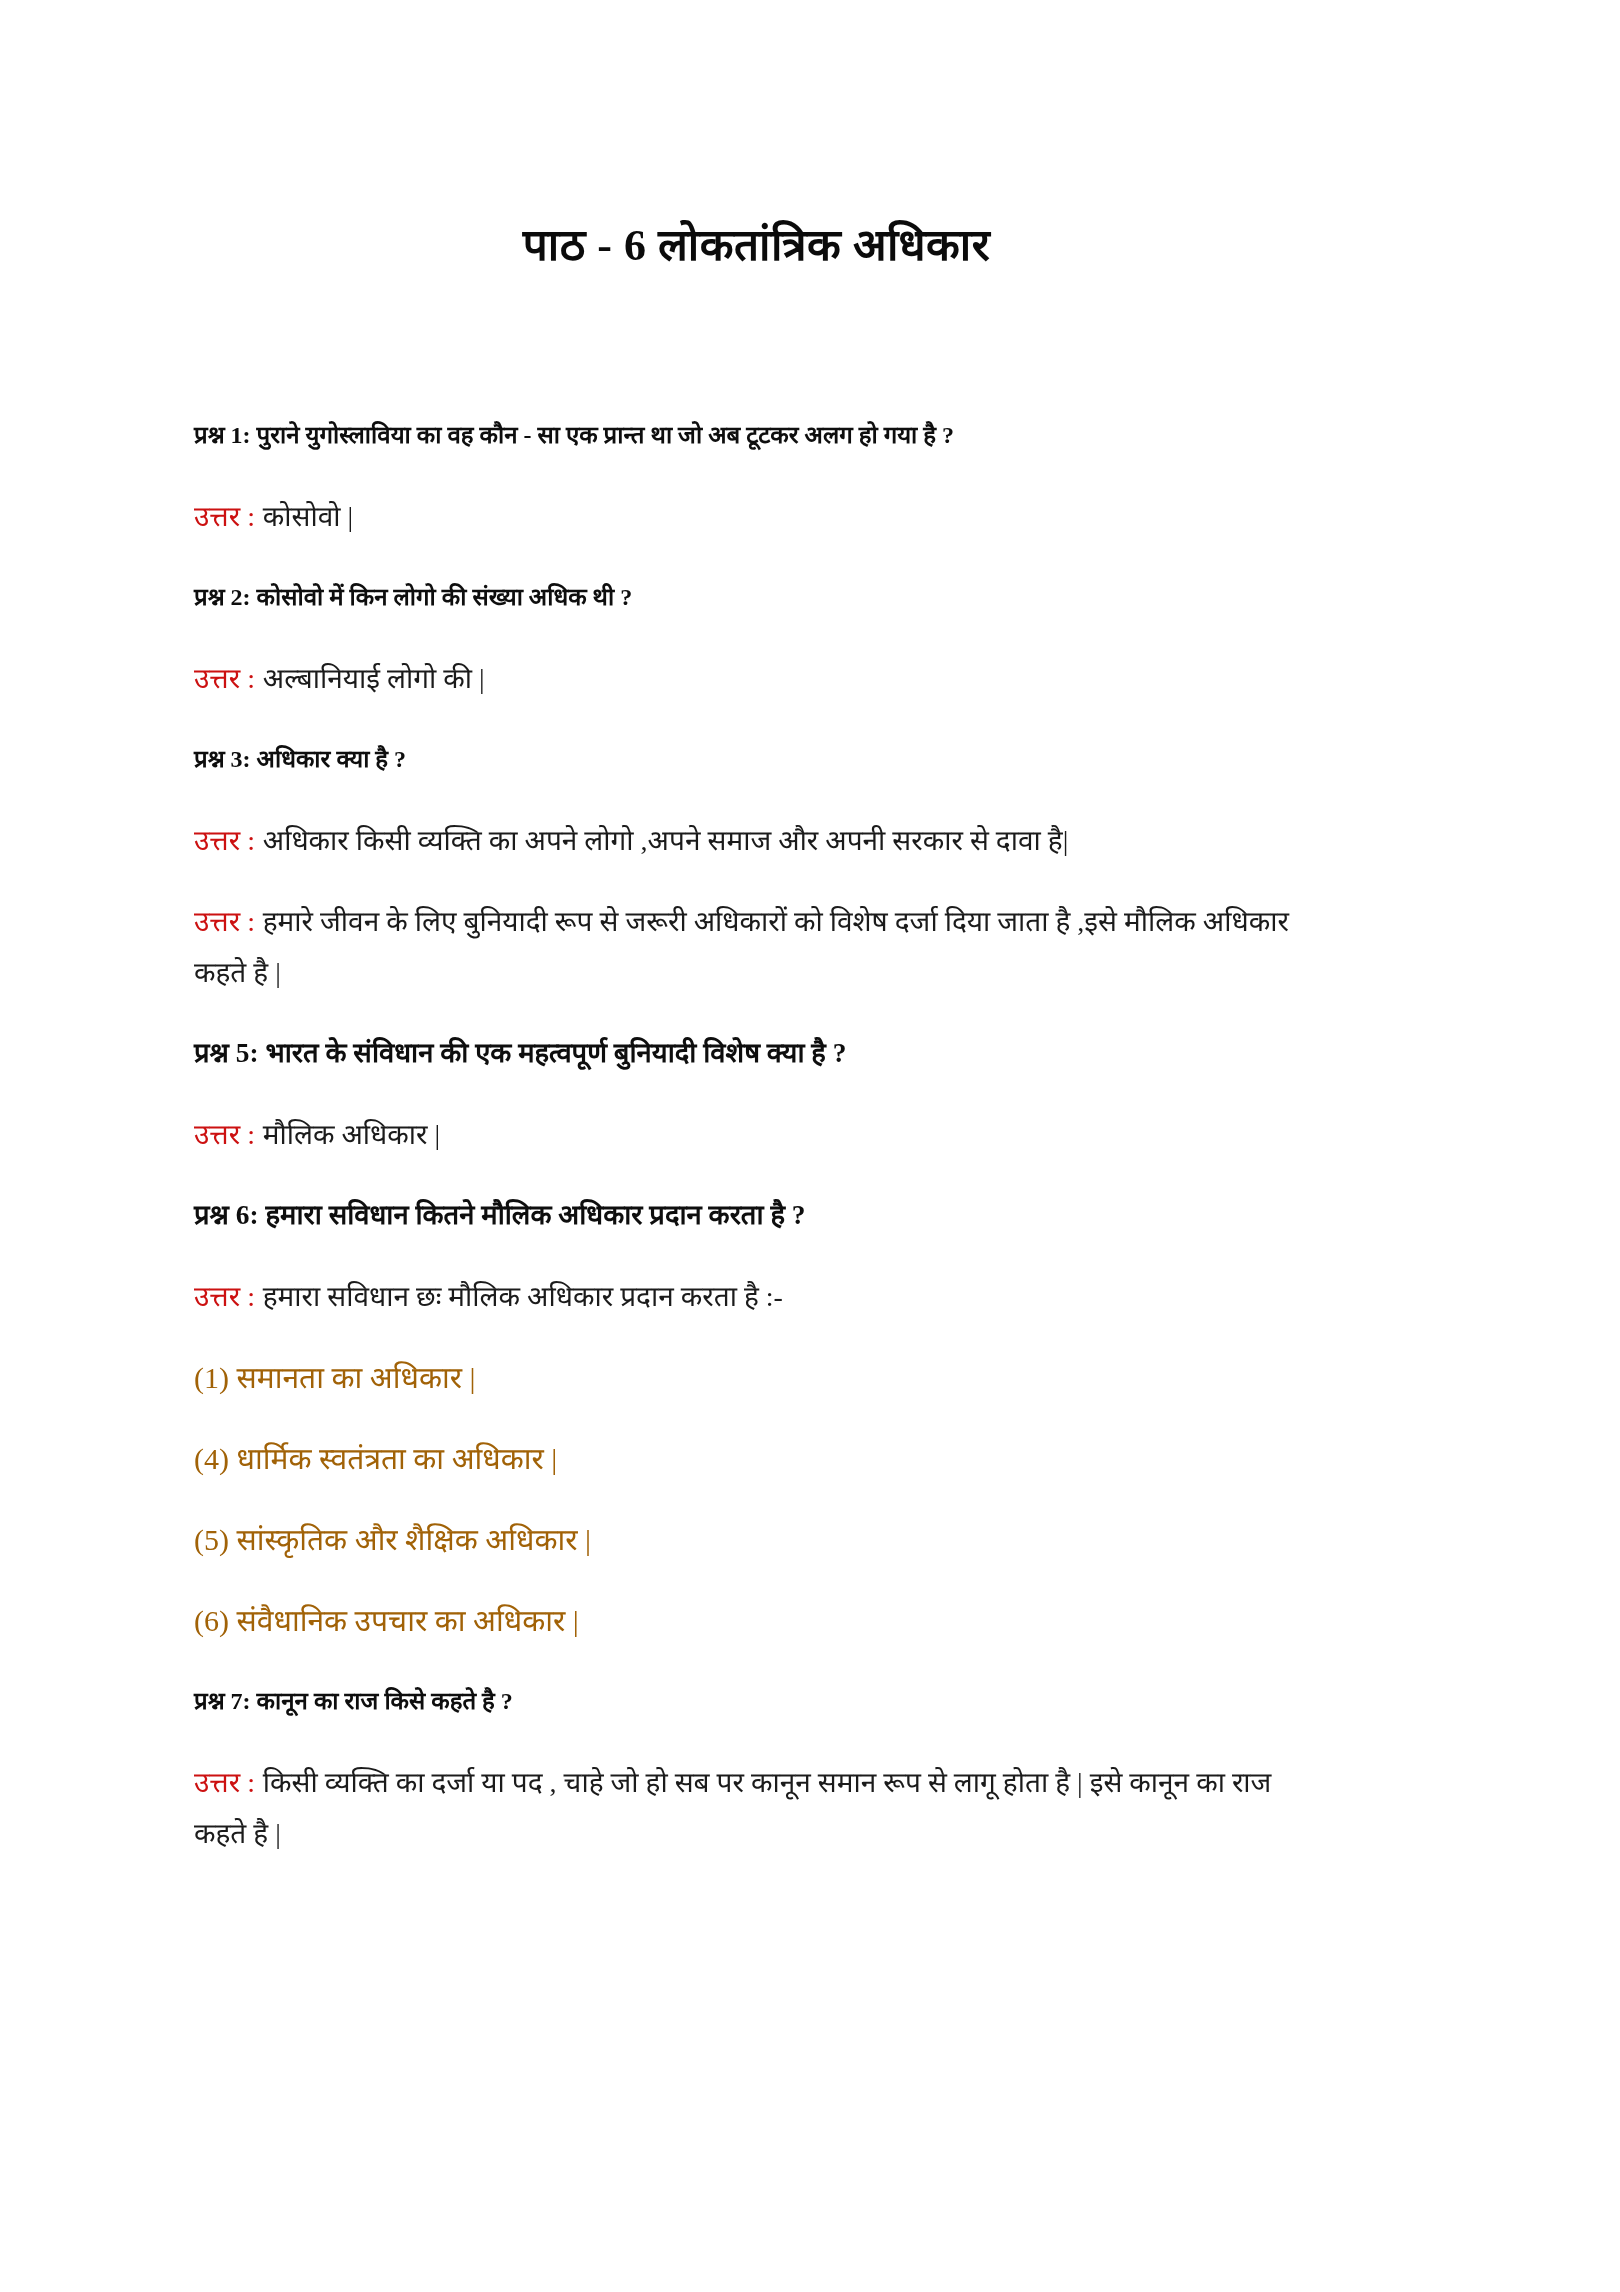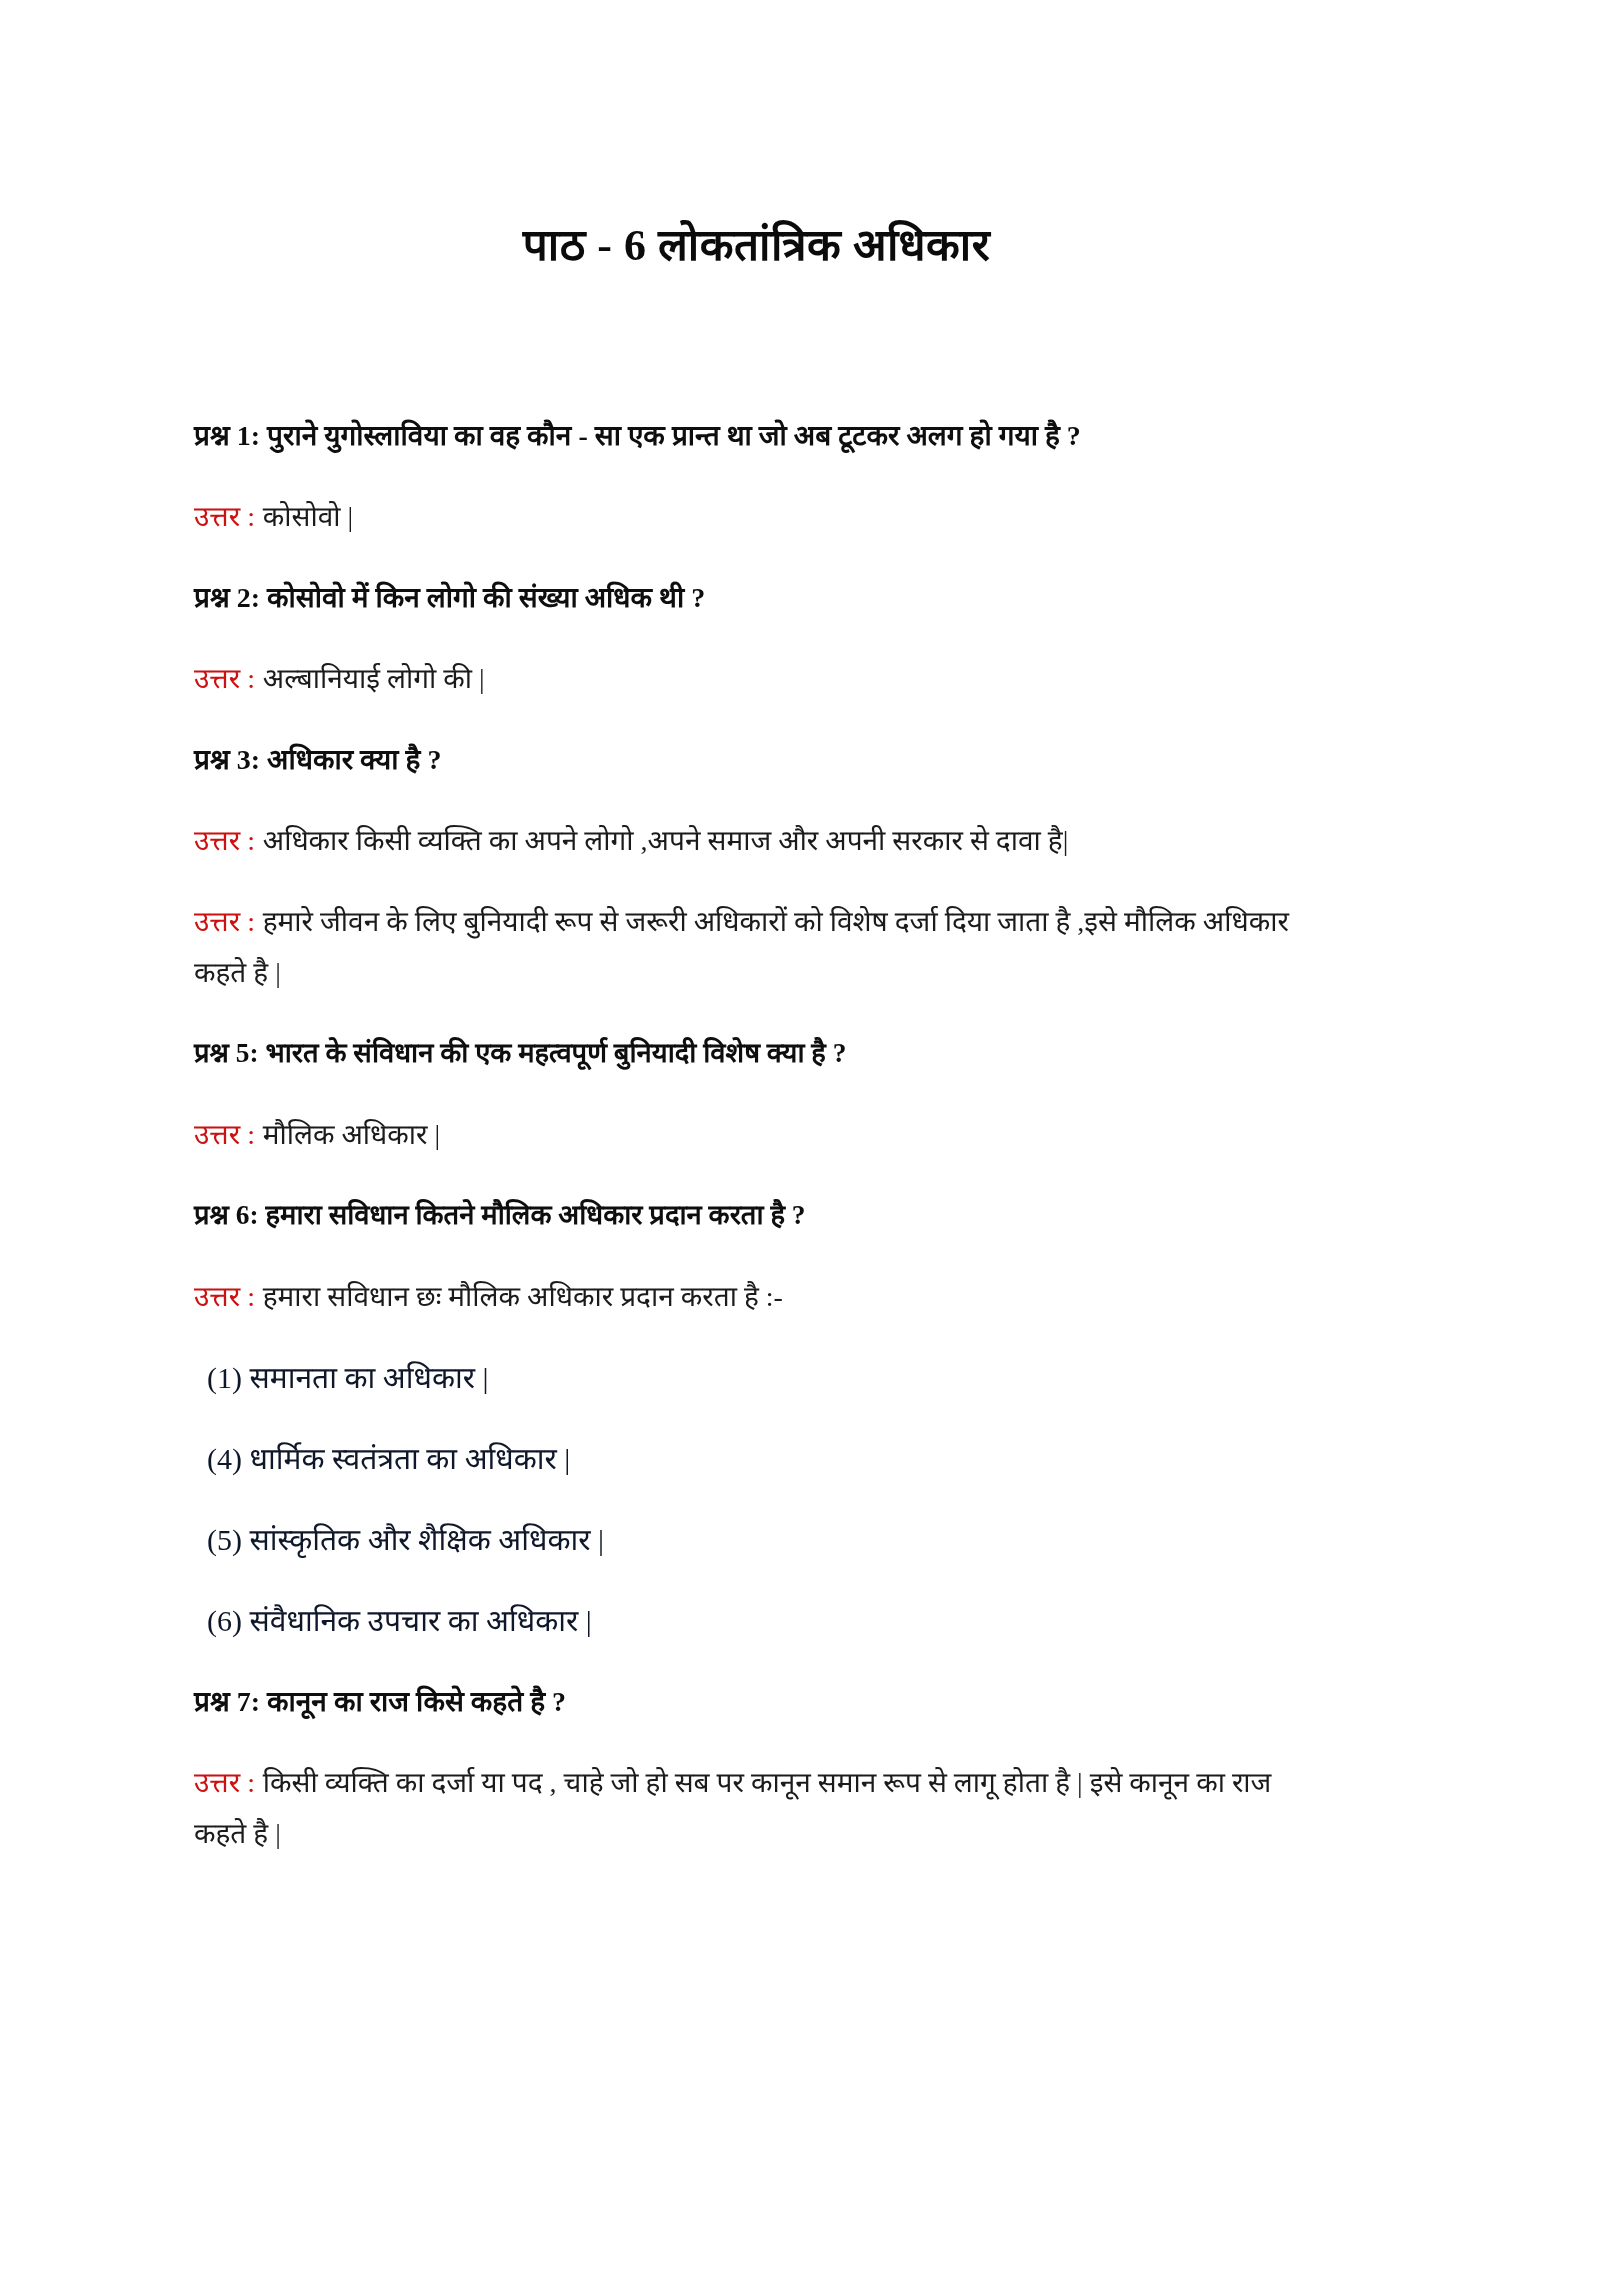--- a/index.html
+++ b/index.html
@@ -20,21 +20,21 @@
   .doc-title {
     text-align: center;
     font-size: 44px;
     font-weight: 700;
     line-height: 1.25;
     color: #0b0b0b;
     margin: 0 0 137px 0;
     letter-spacing: 0.5px;
   }
   .question {
-    font-size: 28px;
+    font-size: 24px;
     font-weight: 700;
     line-height: 51px;
     color: #0e0e0e;
     margin: 0 0 30px 0;
   }
   .question.small {
     font-size: 27.4px;
   }
   .answer {
     font-size: 28px;
@@ -44,22 +44,22 @@
     margin: 0 0 30px 0;
   }
   .answer-label {
     color: #cc1111;
     margin-right: 7.8px;
   }
   .list-item {
     font-size: 30px;
     font-weight: 400;
     line-height: 51px;
-    color: #0f172a;
-    margin: 0 0 30px 13px;
+    color: #a16207;
+    margin: 0 0 30px 0;
   }
 </style>
 </head>
 <body>
 
 <div class="page">
 
   <h1 class="doc-title">पाठ - 6 लोकतांत्रिक अधिकार</h1>
 
   <p class="question">प्रश्न 1: पुराने युगोस्लाविया का वह कौन - सा एक प्रान्त था जो अब टूटकर अलग हो गया है ?</p>

